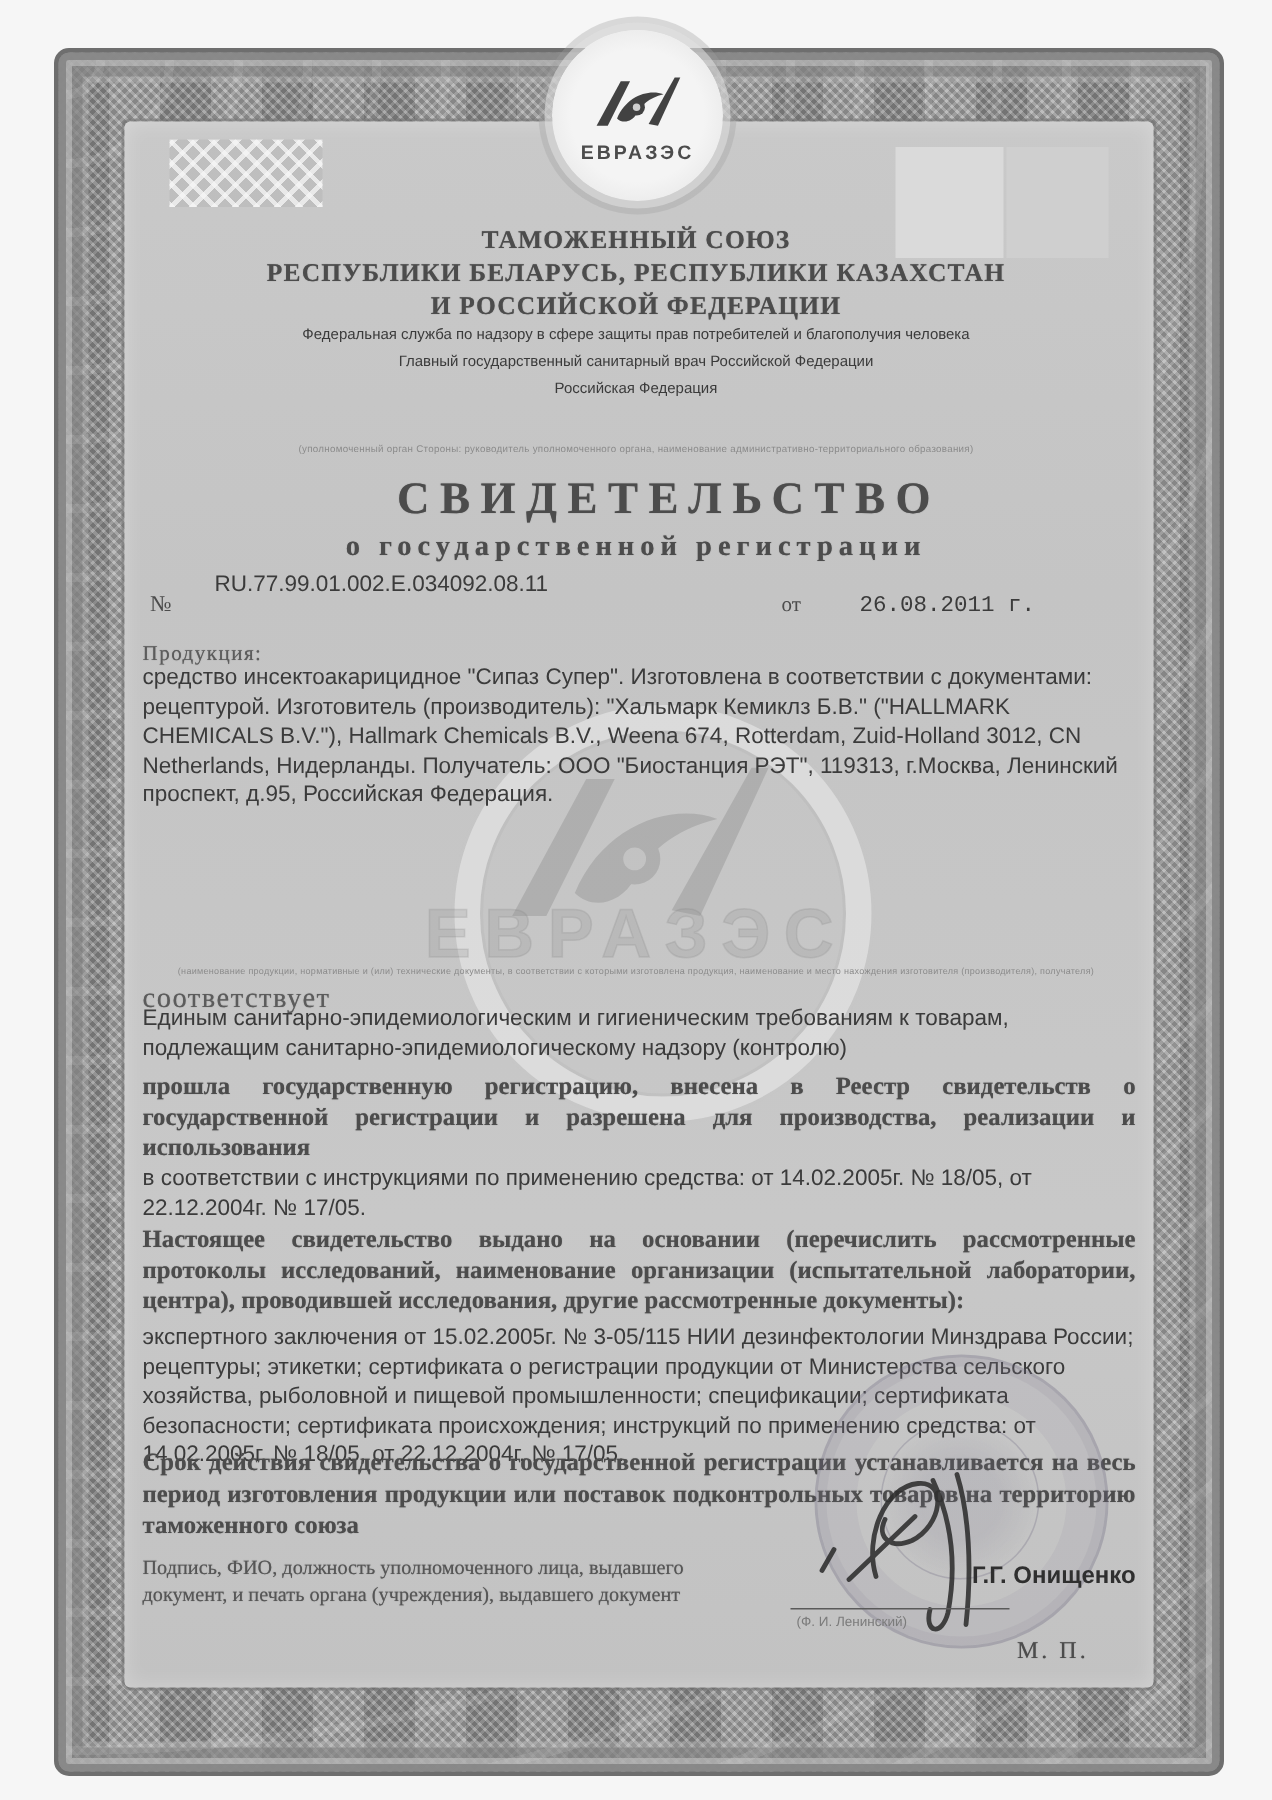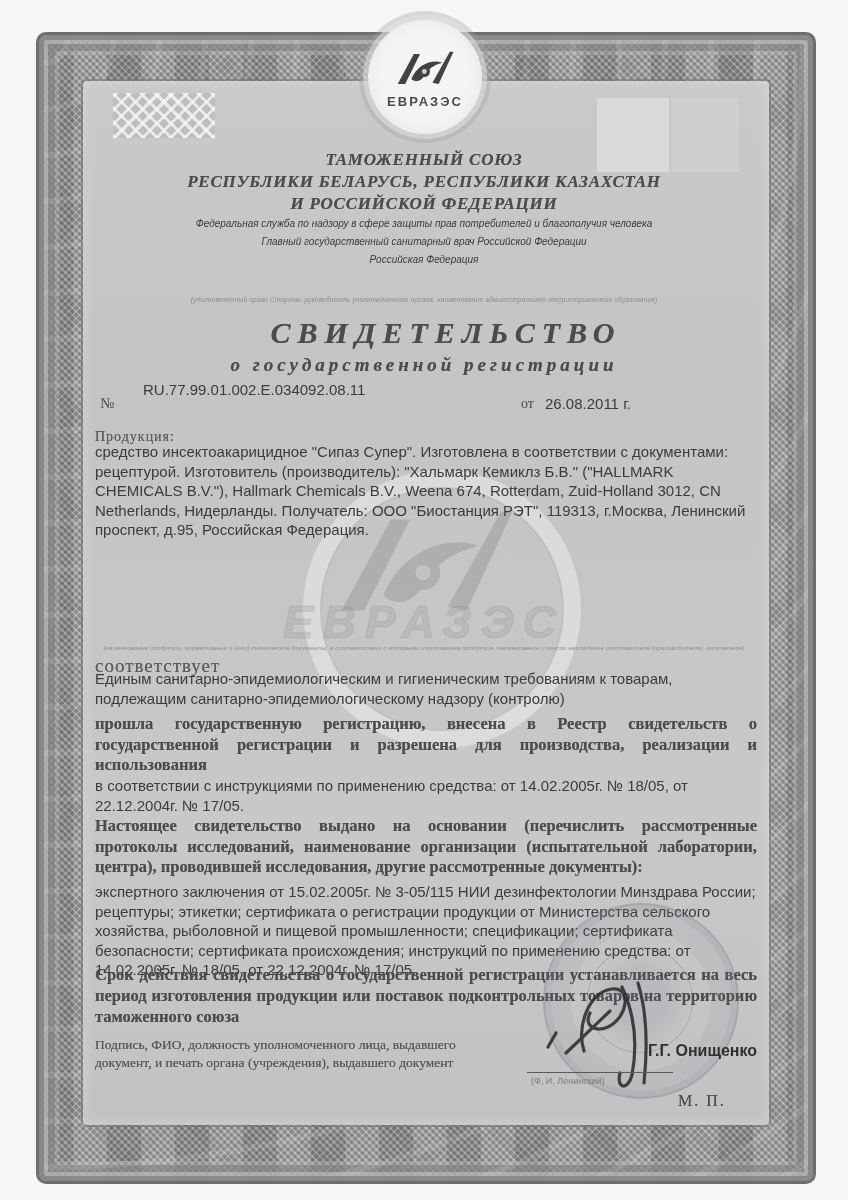--- a/index.html
+++ b/index.html
@@ -2,21 +2,21 @@
 <html><head>
 <meta charset="utf-8">
 <style>
   html,body{margin:0;padding:0;background:#e9e9e9;}
   .page{
     position:relative;width:848px;height:1200px;margin:0 auto;
     background:#f6f6f6;overflow:hidden;
     font-family:"Liberation Sans",sans-serif;color:#3e3e3e;
   }
   .abs{position:absolute;}
-  .center{left:0;right:0;text-align:center;font-style:italic;}
+  .center{left:0;right:0;text-align:center;}
 
   
   .border-band{
     position:absolute;left:36px;top:32px;width:774px;height:1146px;
     background:
       repeating-linear-gradient(45deg, rgba(255,255,255,.16) 0 2px, rgba(40,40,40,.14) 2px 5px),
       repeating-linear-gradient(-45deg, rgba(255,255,255,.14) 0 2px, rgba(40,40,40,.12) 2px 5px),
       repeating-linear-gradient(90deg, rgba(120,120,120,.45) 0 34px, rgba(175,175,175,.45) 34px 68px),
       #9c9c9c;
     border:3px solid #6e6e6e;border-radius:10px;
@@ -133,21 +133,21 @@
   <div class="abs center z3 sans h-sans" style="top:236px;">Главный государственный санитарный врач Российской Федерации</div>
   <div class="abs center z3 sans h-sans" style="top:254px;">Российская Федерация</div>
   <div class="abs center z3 tiny" style="top:296px;">(уполномоченный орган Стороны: руководитель уполномоченного органа, наименование административно-территориального образования)</div>
 
   <div class="abs center z3 serifb title-main scan" style="top:316px;padding-left:44px;">СВИДЕТЕЛЬСТВО</div>
   <div class="abs center z3 serifb title-sub scan" style="top:354px;">о государственной регистрации</div>
 
   <div class="abs z3 serif" style="left:100px;top:395px;font-size:15px;">№</div>
   <div class="abs z3 sans" style="left:131px;top:381px;font-size:15px;margin-left:12px;">RU.77.99.01.002.E.034092.08.11</div>
   <div class="abs z3 serif" style="left:521px;top:396px;font-size:14px;">от</div>
-  <div class="abs z3 sans" style="left:545px;top:395px;font-size:15px;">26.08.2011 г.</div>
+  <div class="abs z3 sans" style="left:573px;top:395px;font-size:15px;font-family:Liberation Mono, monospace;">26.08.2011 г.</div>
 
   <div class="abs z3 serif scan" style="left:95px;top:429px;font-size:14px;letter-spacing:1px;color:#5c5c5c;">Продукция:</div>
   <div class="abs z3 sans body15" style="left:95px;top:442px;width:662px;">средство инсектоакарицидное "Сипаз Супер". Изготовлена в соответствии с документами: рецептурой. Изготовитель (производитель): "Хальмарк Кемиклз Б.В." ("HALLMARK CHEMICALS B.V."), Hallmark Chemicals B.V., Weena 674, Rotterdam, Zuid-Holland 3012, CN Netherlands, Нидерланды. Получатель: ООО "Биостанция РЭТ", 119313, г.Москва, Ленинский проспект, д.95, Российская Федерация.</div>
 
   <div class="abs wm-ring"></div>
   <svg class="abs wm-swoosh" viewBox="0 0 100 72">
     <path d="M6 60 L32 12 L42 12 L18 60 Z" fill="#555"></path>
     <path d="M62 58 L90 8 L96 8 L72 60 Z" fill="#555"></path>
     <path d="M28 52 C38 28 62 20 78 26 C62 30 54 38 49 47 C44 56 34 58 28 52 Z" fill="#555"></path>
     <circle cx="49" cy="40" r="9" fill="#555"></circle>

